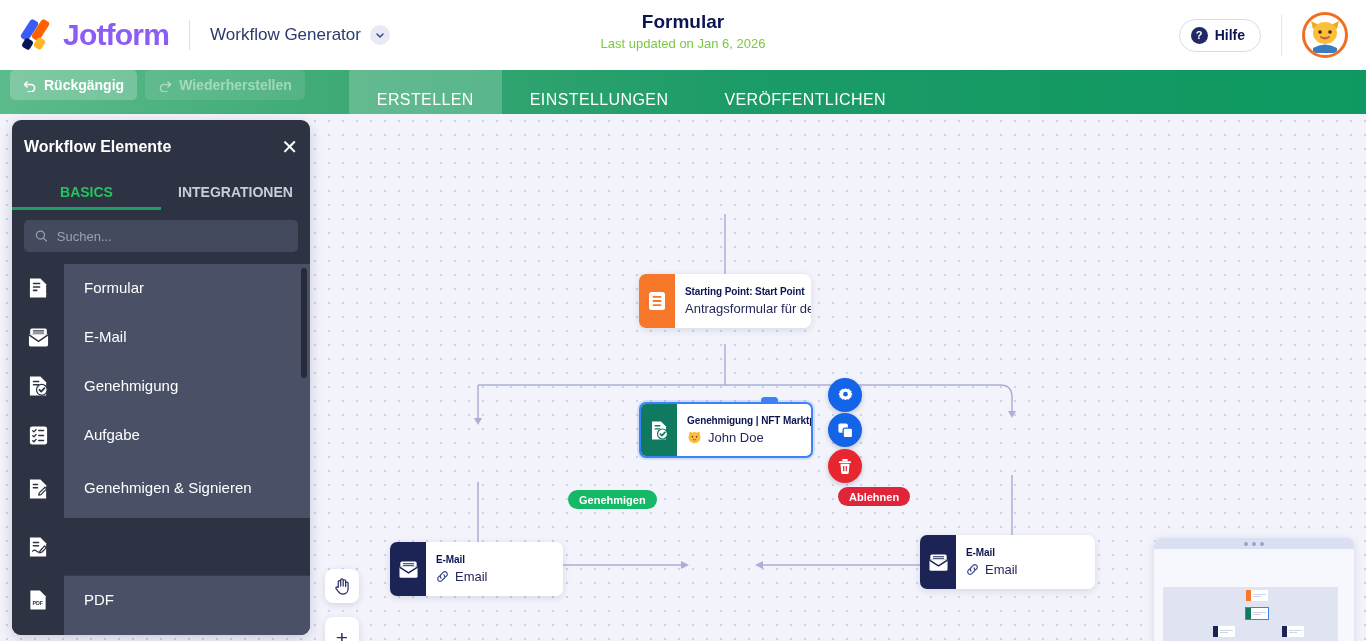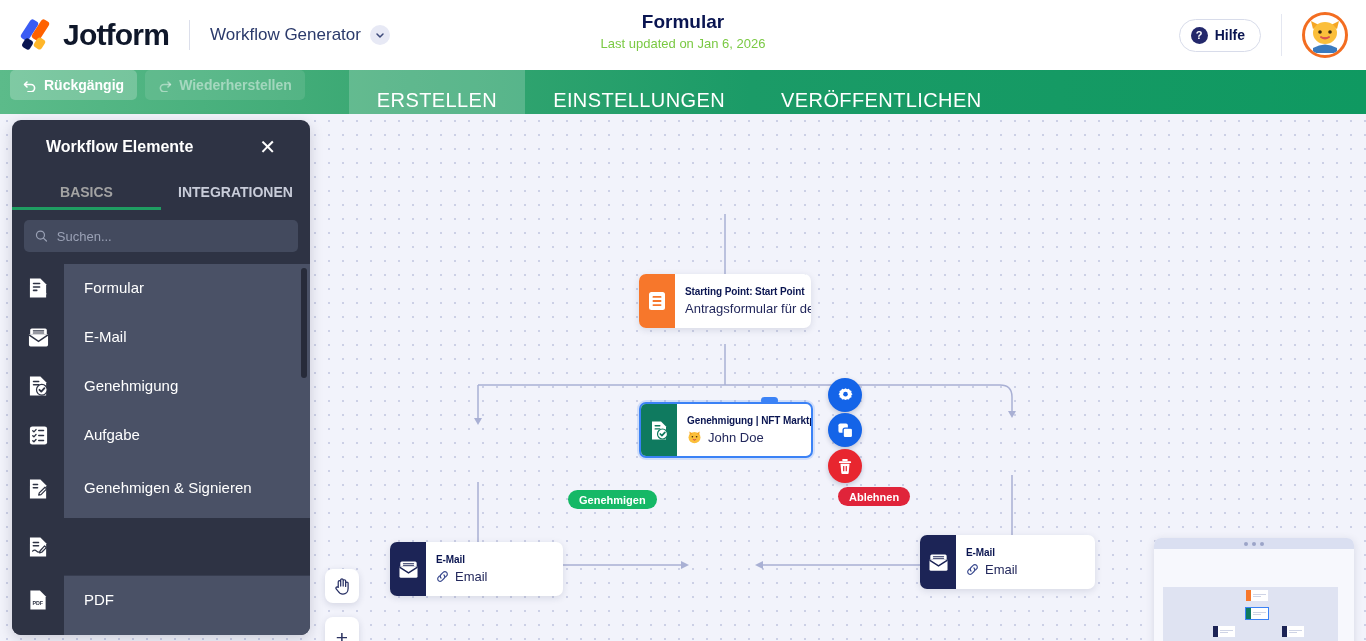--- a/index.html
+++ b/index.html
@@ -22,21 +22,21 @@
   }
   .lm1 { width: 9px; height: 22px; background: #3b5cf4; left: 3px; top: 0px;
          transform: rotate(33deg); border-radius: 4px; }
   .lm2 { width: 9px; height: 22px; background: #ff6100; left: 14px; top: 0px;
          transform: rotate(33deg); border-radius: 4px; }
   .lm3 { width: 9px; height: 10px; background: #0a1551; left: 1px; top: 20px;
          transform: rotate(33deg); border-radius: 3px; }
   .lm4 { width: 9px; height: 11px; background: #ffb629; left: 13px; top: 19px;
          transform: rotate(33deg); border-radius: 3px; }
   .logo-text {
-    font-size: 30px; font-weight: bold; color: #0f172a;
+    font-size: 30px; font-weight: bold; color: #8b5cf6;
     margin-left: 9px; letter-spacing: -0.8px;
   }
   .hdr-div { width: 1px; height: 30px; background: #dcdfeb; margin: 0 20px; }
   .wf-gen {
     display: flex; align-items: center; gap: 9px;
     font-size: 17px; color: #2b3a6b;
   }
   .chev-circle {
     width: 20px; height: 20px; border-radius: 50%; background: #e7e9f5;
     display: flex; align-items: center; justify-content: center;
@@ -80,51 +80,51 @@
     display: flex; align-items: center; gap: 7px;
     height: 30px; padding: 0 13px; border-radius: 5px;
     font-size: 14px; font-weight: bold; cursor: pointer;
   }
   .undo-btn { background: rgba(255,255,255,0.22); color: #fff; margin-left: 10px; }
   .redo-btn { background: rgba(255,255,255,0.10); color: rgba(255,255,255,0.45);
               margin-left: 8px; cursor: default; }
   .tabs { display: flex; height: 44px; margin-left: 44px; }
   .tab {
     display: flex; align-items: center; padding: 0 28px; height: 60px;
-    color: #fff; font-size: 20px; letter-spacing: 0.4px; cursor: pointer;
+    color: #fff; font-size: 16px; letter-spacing: 0.4px; cursor: pointer;
   }
   .tab.active { background: rgba(255,255,255,0.20); }
 
   
   .canvas {
     position: absolute; top: 114px; left: 0; width: 1366px; height: 527px;
     background-color: #f2f3fb;
     background-image: radial-gradient(#ccd0e6 1px, transparent 1px);
     background-size: 14px 14px;
     overflow: hidden;
   }
 
   
   .sidebar {
     position: absolute; top: 120px; left: 12px; width: 298px; height: 515px;
     background: #2e3344; border-radius: 9px; overflow: hidden;
     box-shadow: 0 4px 14px rgba(20,24,48,0.18); z-index: 30;
   }
   .sb-head {
     height: 54px; display: flex; align-items: center;
-    justify-content: space-between; padding: 0 34px;
+    justify-content: space-between; padding: 0 12px;
   }
   .sb-title { color: #fff; font-size: 16px; font-weight: bold; }
   .sb-close { color: #fff; font-size: 20px; cursor: pointer; line-height: 1; }
   .sb-tabs { display: flex; height: 36px; }
   .sb-tab {
     flex: 1; display: flex; align-items: center; justify-content: center;
     color: #c9cdda; font-size: 14px; cursor: pointer; position: relative; font-weight: bold;
   }
-  .sb-tab.active { color: #a3a3a3; font-weight: 600; }
+  .sb-tab.active { color: #22c55e; font-weight: 600; }
   .sb-tab.active::after {
     content: ''; position: absolute; bottom: 0; left: 0; right: 0;
     height: 3px; background: #1f9d62;
   }
   .sb-search-wrap { padding: 10px 12px 12px; }
   .sb-search {
     display: flex; align-items: center; gap: 9px;
     background: #434a5e; border-radius: 5px; height: 32px; padding: 0 11px;
   }
   .sb-search input {

